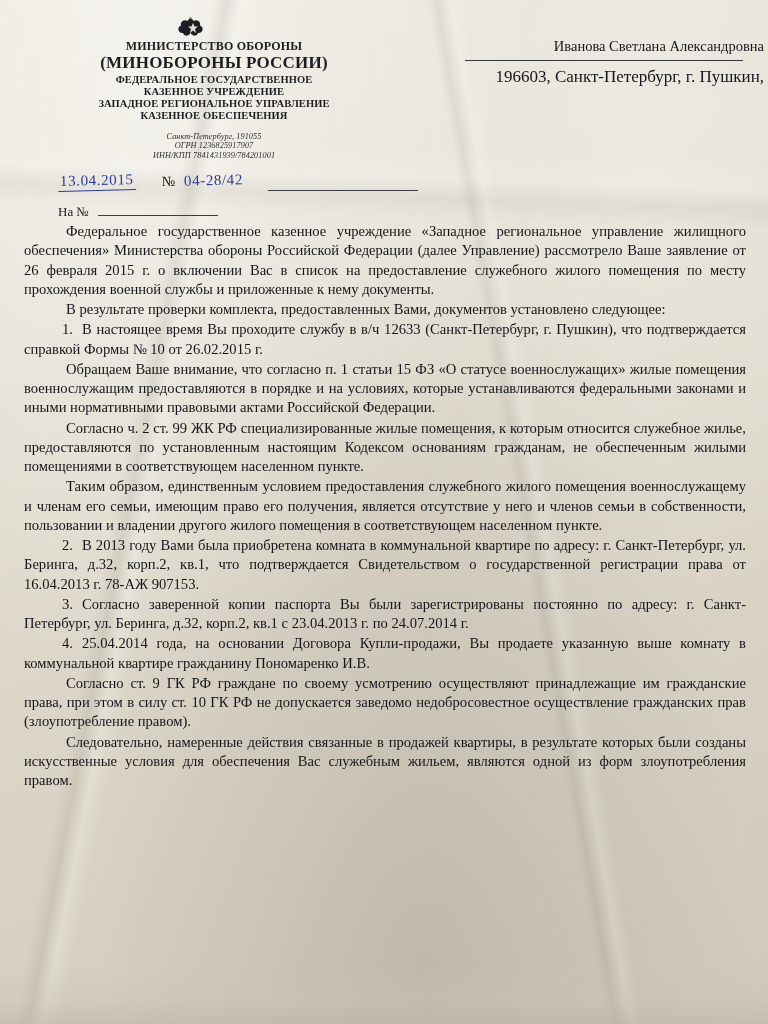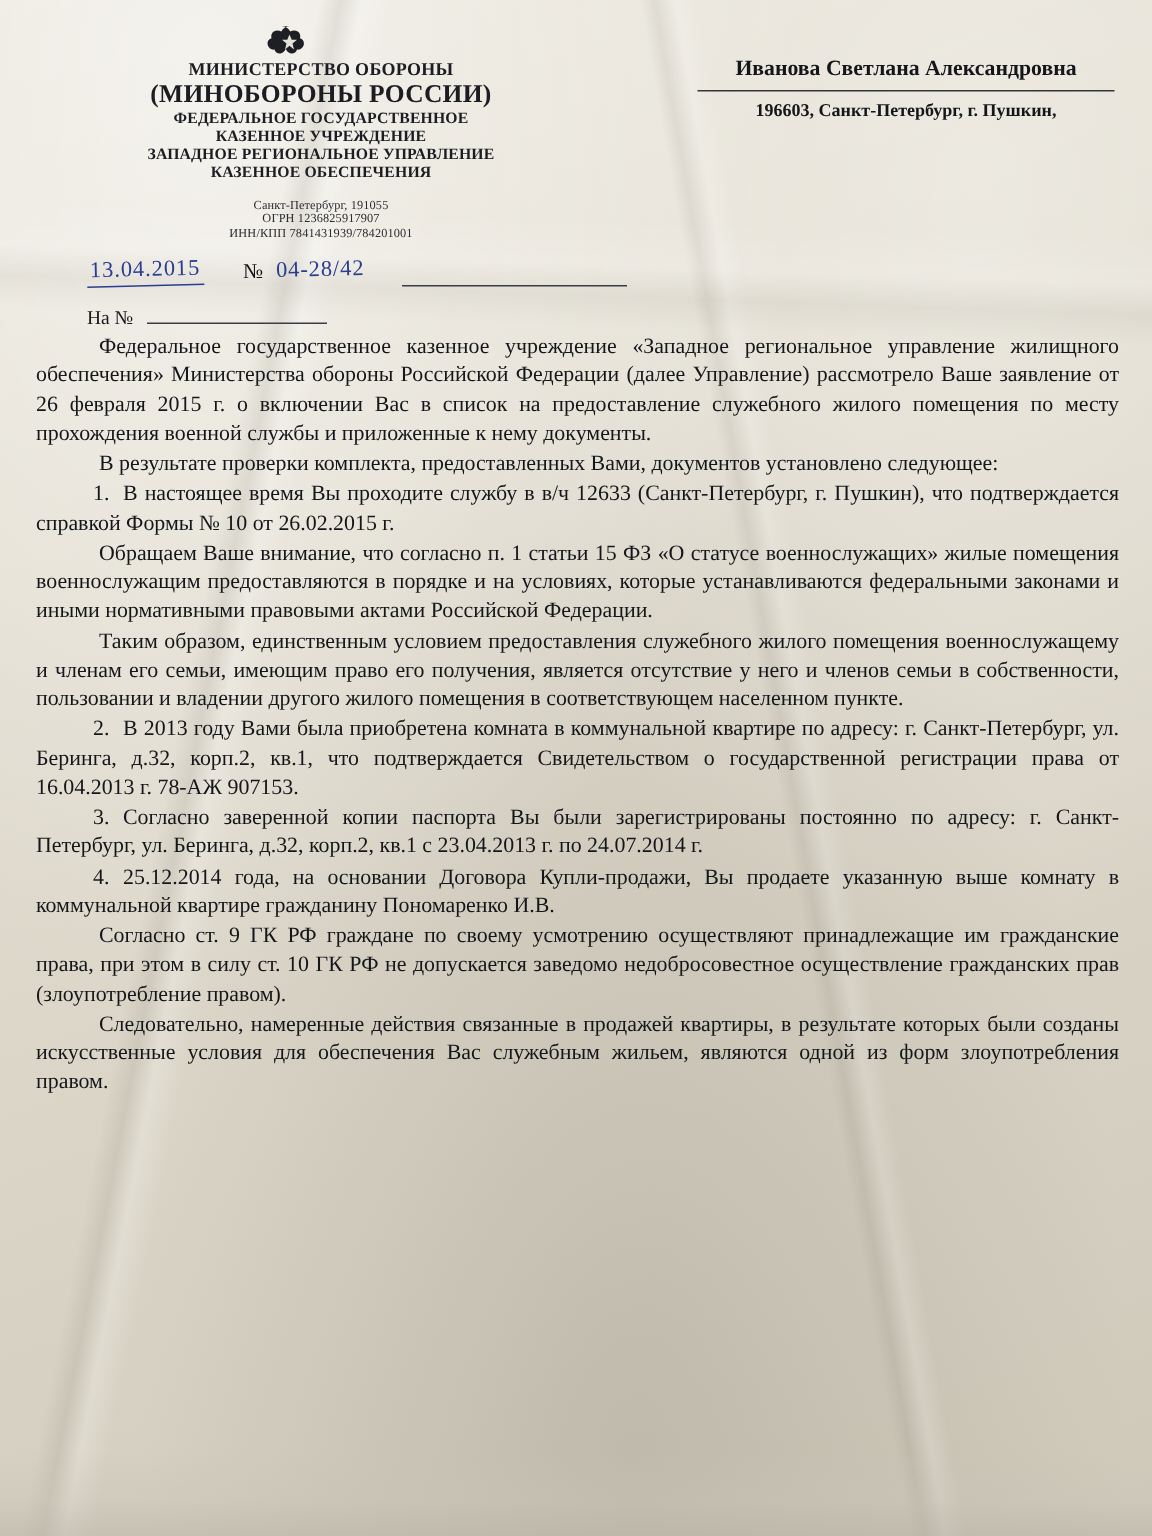--- a/index.html
+++ b/index.html
@@ -83,50 +83,50 @@
     font-size: 10.5px;
     letter-spacing: 0.1px;
   }
   .org-fine {
     position: absolute;
     left: 70px;
     top: 118px;
     width: 240px;
     text-align: center;
     line-height: 1.15;
+    font-style: italic;
   }
   .org-fine span {
     display: block;
     font-size: 8.2px;
     color: #2a2c30;
     letter-spacing: 0.1px;
   }
   .addressee {
     position: absolute;
     left: 420px;
     top: 22px;
     width: 320px;
-    text-align: center;
+    text-align: right;
     line-height: 1.5;
-    font-weight: bold;
   }
   .addressee .name {
     font-size: 14.5px;
     display: block;
     color: #14161a;
   }
   .addressee .rule {
     display: block;
     border-bottom: 1px solid #33363b;
     width: 278px;
     margin: 2px auto 3px auto;
     height: 0;
   }
   .addressee .addr {
-    font-size: 12px;
+    font-size: 17px;
     display: block;
     color: #14161a;
   }
 
   
   .outnum {
     position: absolute;
     left: 34px;
     top: 158px;
     width: 340px;
@@ -268,32 +268,33 @@
     <div class="body">
 
       <p>Федеральное государственное казенное учреждение «Западное региональное управление жилищного обеспечения» Министерства обороны Российской Федерации (далее Управление) рассмотрело Ваше заявление от 26 февраля 2015 г. о включении Вас в список на предоставление служебного жилого помещения по месту прохождения военной службы и приложенные к нему документы.</p>
       <p>В результате   проверки комплекта, предоставленных Вами, документов установлено следующее:</p>
 
       <p class="num">
         <span class="marker">1.</span><span>В настоящее время Вы проходите службу в в/ч 12633 (Санкт-Петербург, г. Пушкин), что подтверждается справкой Формы № 10 от 26.02.2015 г.</span>
       </p>
 
       <p>Обращаем Ваше внимание, что согласно п. 1 статьи 15 ФЗ «О статусе военнослужащих» жилые помещения военнослужащим предоставляются в порядке и на условиях, которые устанавливаются федеральными законами и иными нормативными правовыми актами Российской Федерации.</p>
+      <p>Согласно ч. 2 ст. 99 ЖК РФ специализированные жилые помещения, к которым относится служебное жилье, предоставляются по установленным настоящим Кодексом основаниям гражданам, не обеспеченным жилыми помещениями в соответствующем населенном пункте.</p>
       <p>Таким образом, единственным условием предоставления служебного жилого помещения военнослужащему и членам его семьи, имеющим право его получения, является отсутствие у него и членов семьи в собственности, пользовании и владении другого жилого помещения в соответствующем населенном пункте.</p>
 
       <p class="num">
         <span class="marker">2.</span><span>В 2013 году Вами была приобретена комната в коммунальной квартире по адресу: г. Санкт-Петербург, ул. Беринга, д.32, корп.2, кв.1, что подтверждается Свидетельством о государственной регистрации права от 16.04.2013 г. 78-АЖ 907153.</span>
       </p>
 
       <p class="num">
         <span class="marker">3.</span><span>Согласно заверенной копии паспорта Вы были зарегистрированы постоянно по адресу: г. Санкт-Петербург, ул. Беринга, д.32, корп.2, кв.1 с 23.04.2013 г. по 24.07.2014 г.</span>
       </p>
 
       <p class="num">
-        <span class="marker">4.</span><span>25.12.2014 года, на основании Договора Купли-продажи, Вы продаете указанную выше комнату в коммунальной квартире гражданину Пономаренко И.В.</span>
+        <span class="marker">4.</span><span>25.04.2014 года, на основании Договора Купли-продажи, Вы продаете указанную выше комнату в коммунальной квартире гражданину Пономаренко И.В.</span>
       </p>
 
       <p>Согласно ст. 9 ГК РФ граждане по своему усмотрению осуществляют принадлежащие им гражданские права, при этом в силу ст. 10 ГК РФ не допускается заведомо недобросовестное осуществление гражданских прав (злоупотребление правом).</p>
       <p>Следовательно, намеренные действия связанные в продажей квартиры, в результате которых были созданы искусственные условия для обеспечения Вас служебным жильем, являются одной из форм злоупотребления правом.</p>
 
     </div>
 
   </div>
 
   <div class="blur-bottom"></div>

